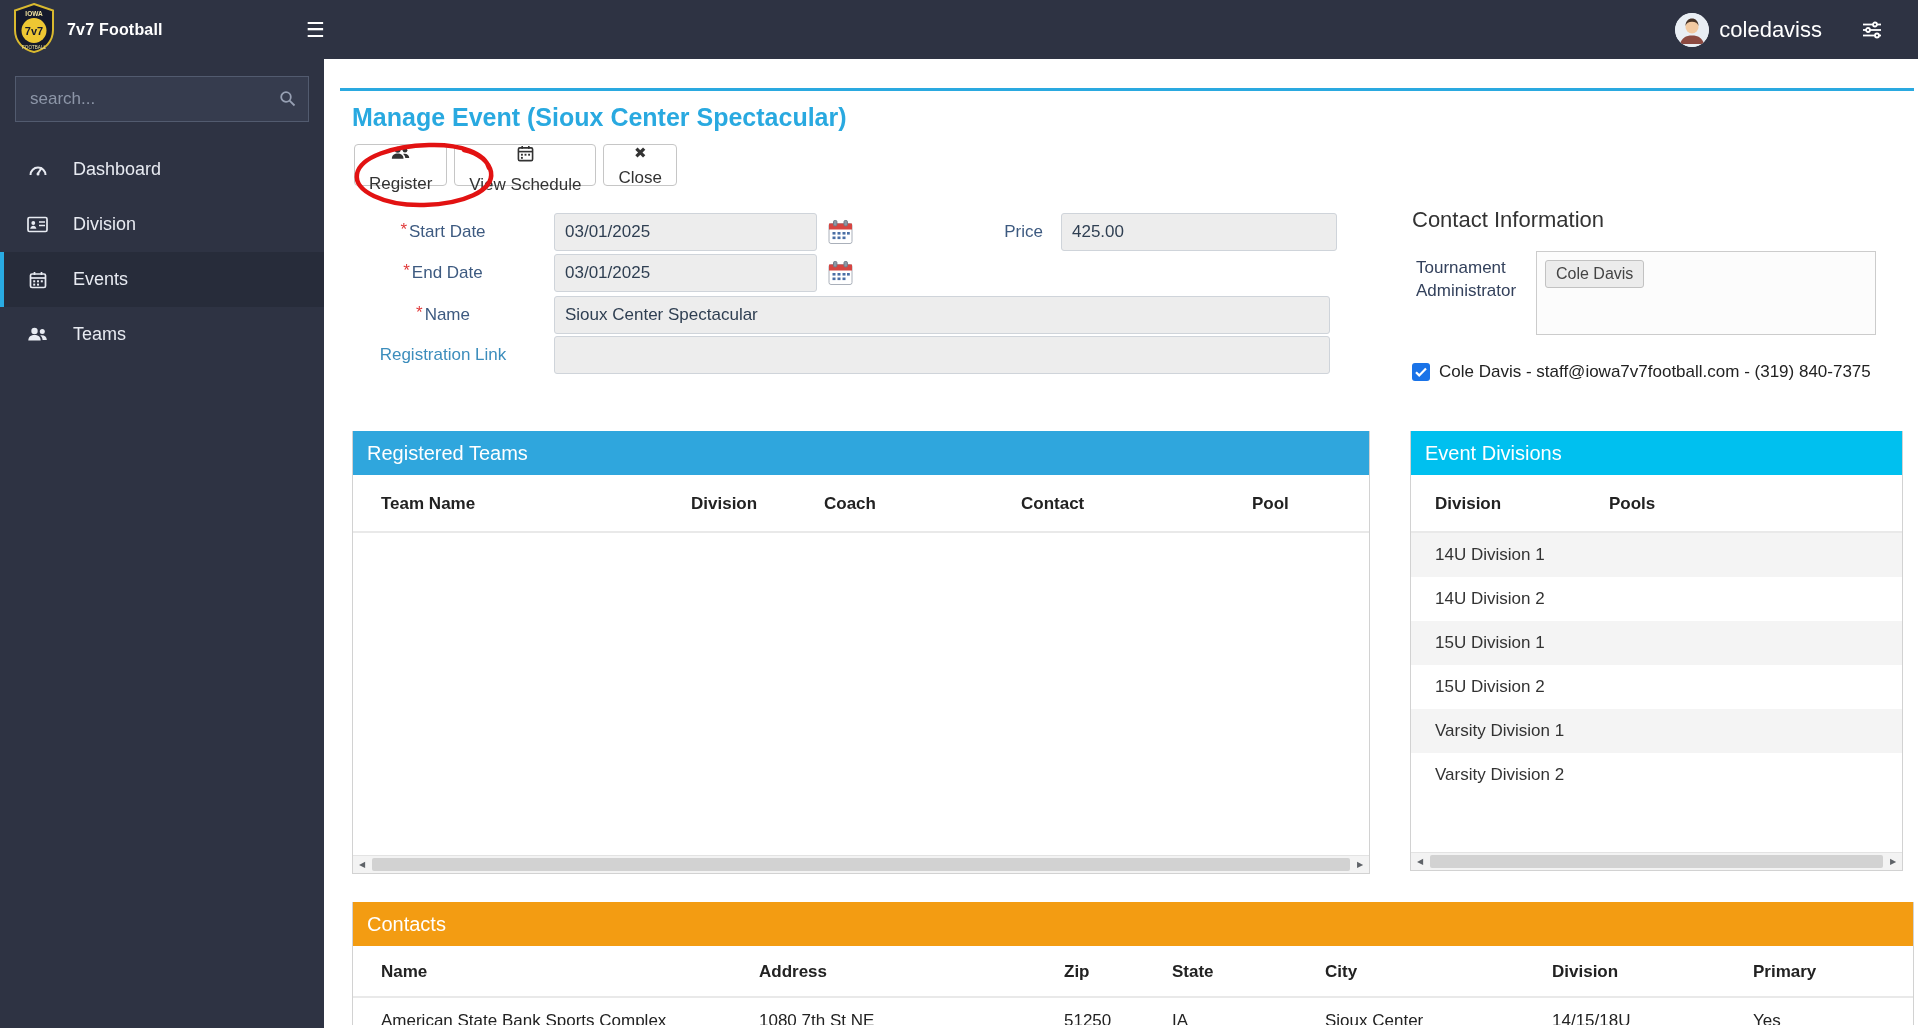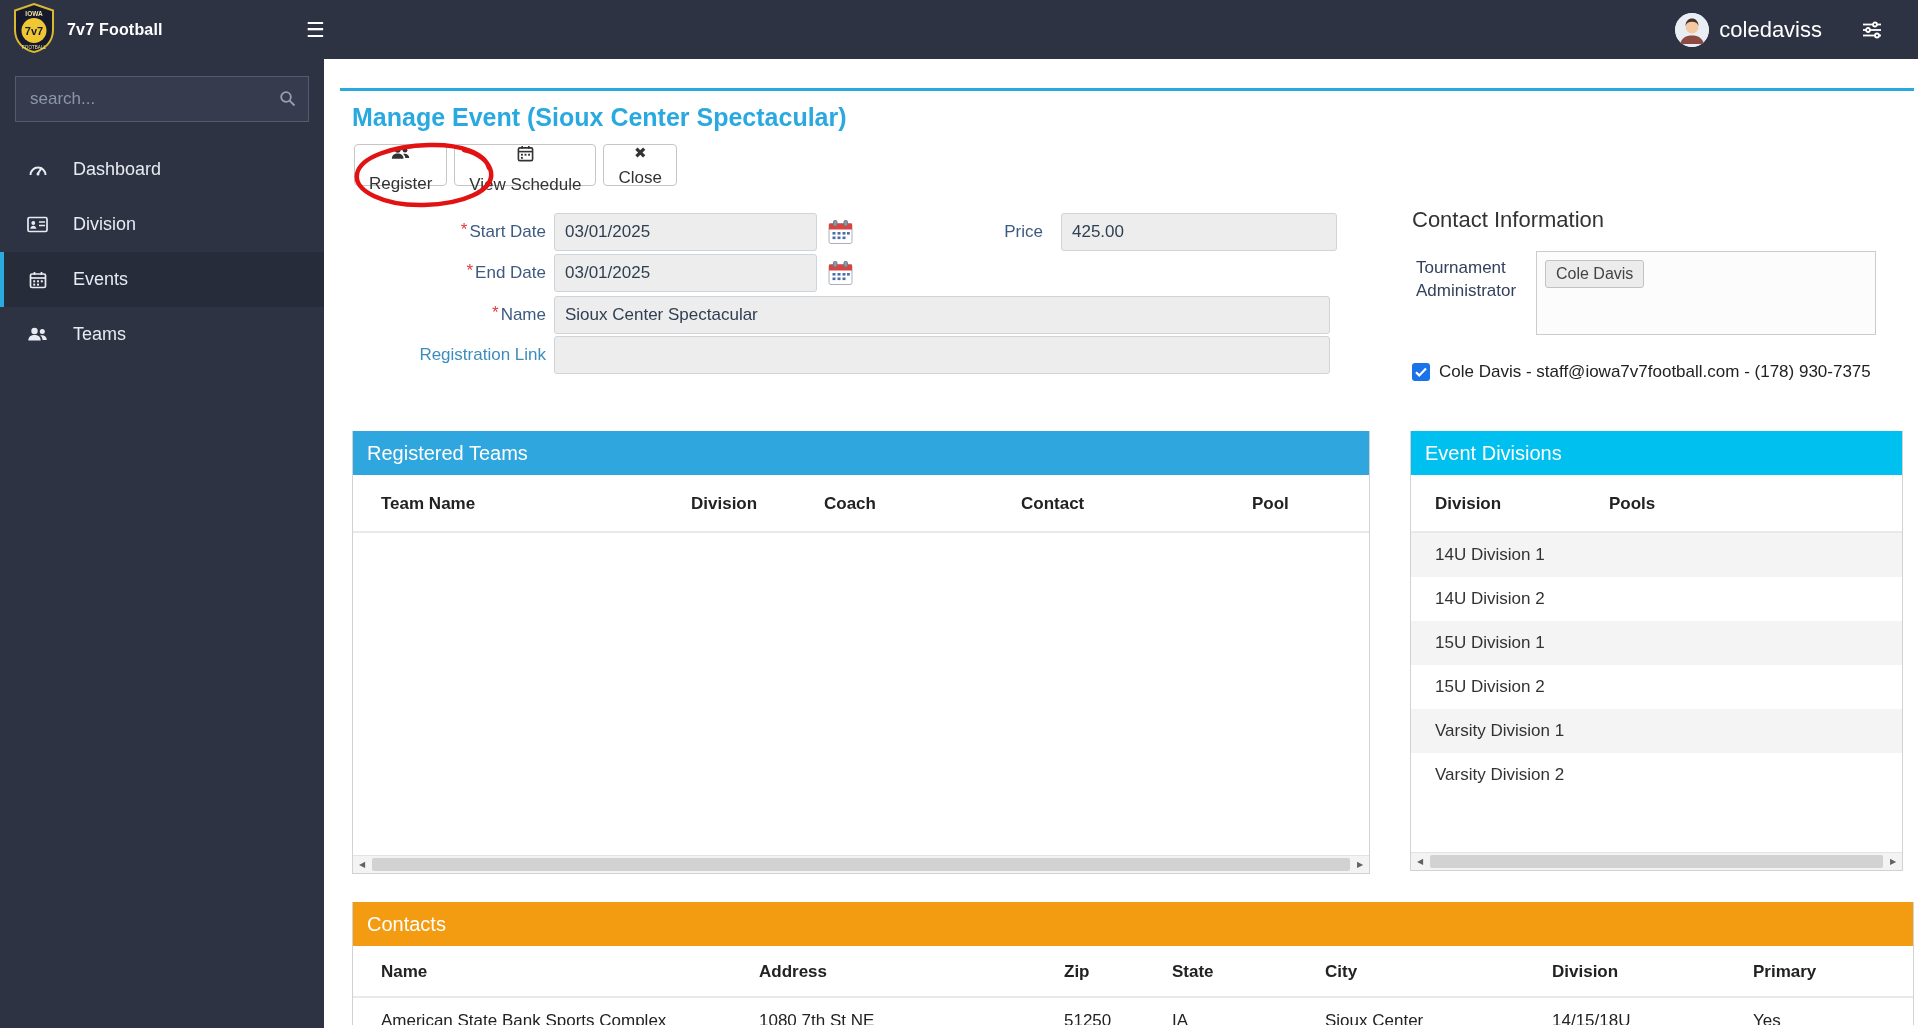--- a/index.html
+++ b/index.html
@@ -43,21 +43,21 @@
   .btn-row { position:absolute; left:14px; top:53px; display:flex; gap:7px; }
   .btn { height:42px; display:inline-flex; align-items:center; gap:8px; padding:0 14px;
     background:#fff; border:1px solid #c6c6c6; border-radius:4px; font-size:17px; color:#333;
     cursor:pointer; font-family:inherit; white-space:nowrap;flex-direction:column; }
   .register-wrap { position:relative; }
   .annotation { position:absolute; left:-6px; top:-4px; pointer-events:none; }
   .x-ic { font-size:15px; line-height:1; }
 
   
   .frow { position:absolute; height:38px; display:flex; align-items:center; }
-  .flabel { width:214px; text-align:right; font-size:17px; color:#3d5a80; padding-right:8px; }
+  .flabel { width:214px; text-align:center; font-size:17px; color:#3d5a80; padding-right:8px; }
   .req { color:#e03a3a; margin-right:2px; position:relative; top:-2px; }
   .finput { height:38px; background:#ededed; border:1px solid #cfd4da; border-radius:3px;
     font-size:17px; color:#2f3f52; padding:0 10px; font-family:inherit; outline:none; }
   .w-date { width:263px; } .w-wide { width:776px; } .w-price { width:276px; }
   .cal-btn { margin-left:10px; cursor:pointer; display:flex; }
   .price-label { position:absolute; left:570px; top:122px; width:142px; height:38px;
     display:flex; align-items:center; justify-content:flex-end; padding-right:9px;
     font-size:17px; color:#3d5a80; }
   .price-input { position:absolute; left:721px; top:122px; }
 
@@ -324,21 +324,21 @@
       <div class="ci-role">Tournament Administrator</div>
       <div class="ci-box">
         <span class="chip">Cole Davis</span>
       </div>
       <div class="ci-check">
         <span class="checkbox">
           <svg width="12" height="10" viewBox="0 0 12 10">
             <path d="M1 5.2 4.2 8.4 11 1.4" fill="none" stroke="#fff" stroke-width="2.2"></path>
           </svg>
         </span>
-        <span class="ci-check-label">Cole Davis - staff@iowa7v7football.com - (178) 930-7375</span>
+        <span class="ci-check-label">Cole Davis - staff@iowa7v7football.com - (319) 840-7375</span>
       </div>
 
       <div class="panel rt-panel">
         <div class="p-hd hd-blue">Registered Teams</div>
         <div class="cols">
           <span class="col-h" style="left:28px">Team Name</span>
           <span class="col-h" style="left:338px">Division</span>
           <span class="col-h" style="left:471px">Coach</span>
           <span class="col-h" style="left:668px">Contact</span>
           <span class="col-h" style="left:899px">Pool</span>

